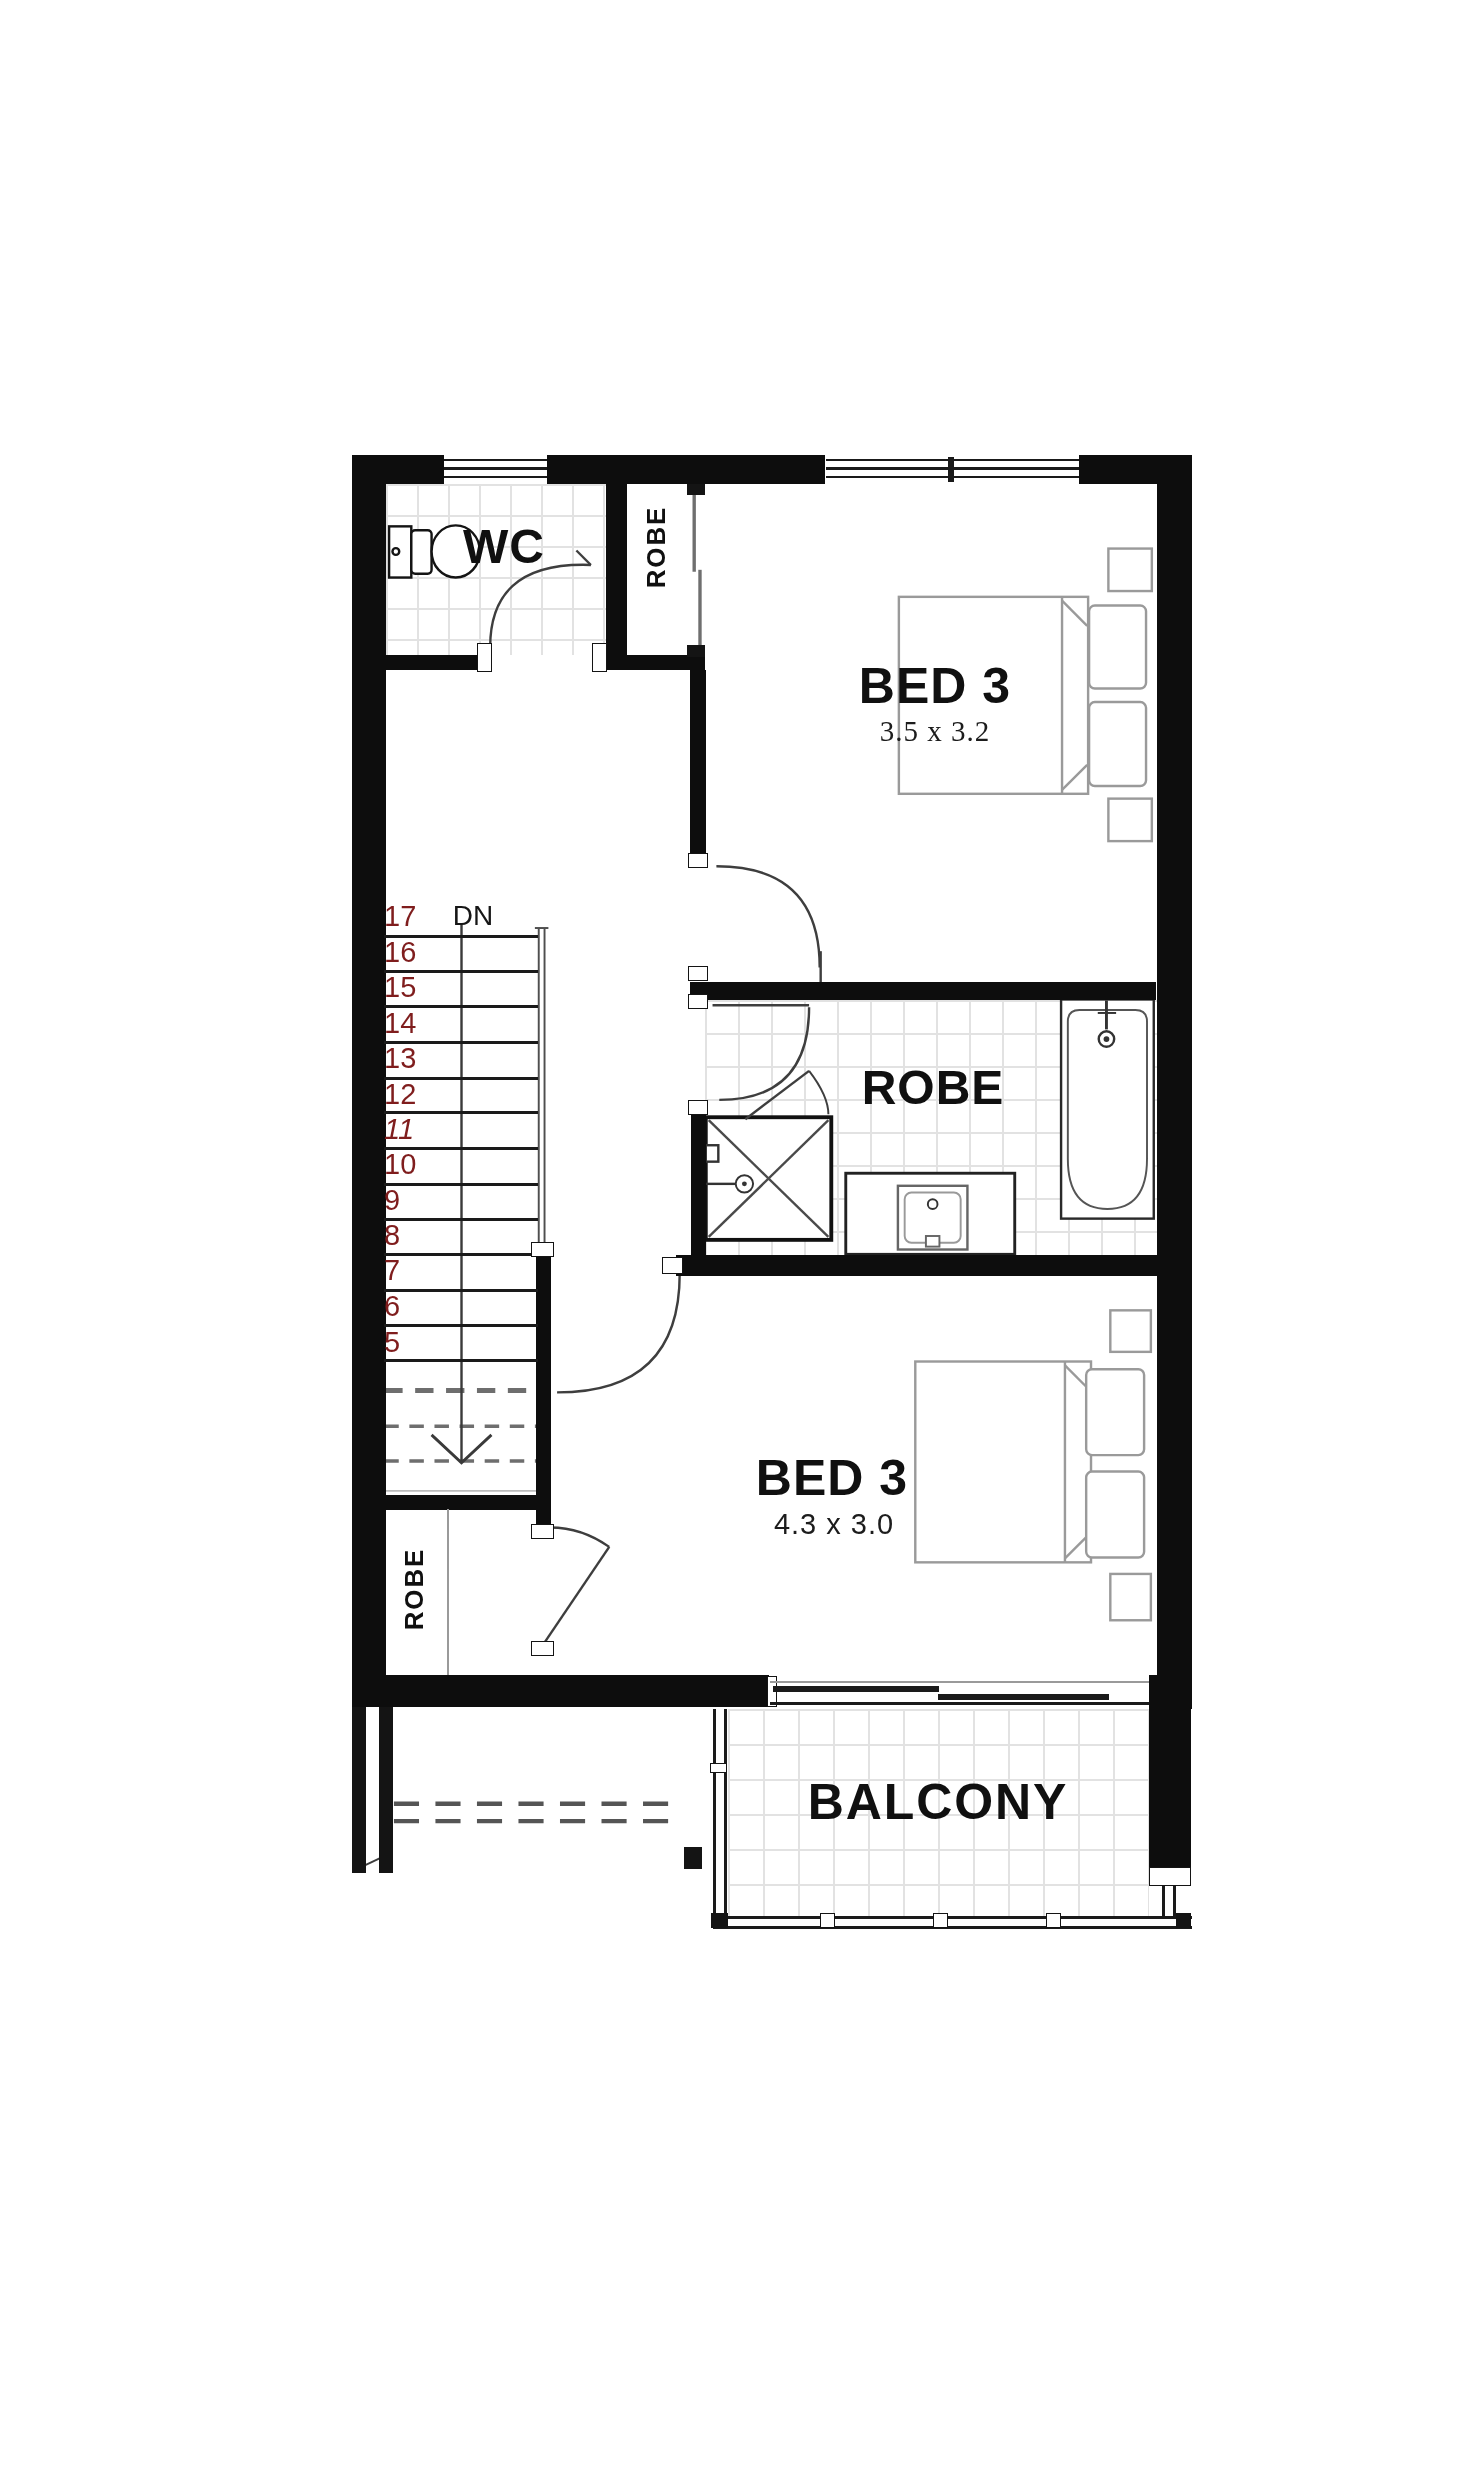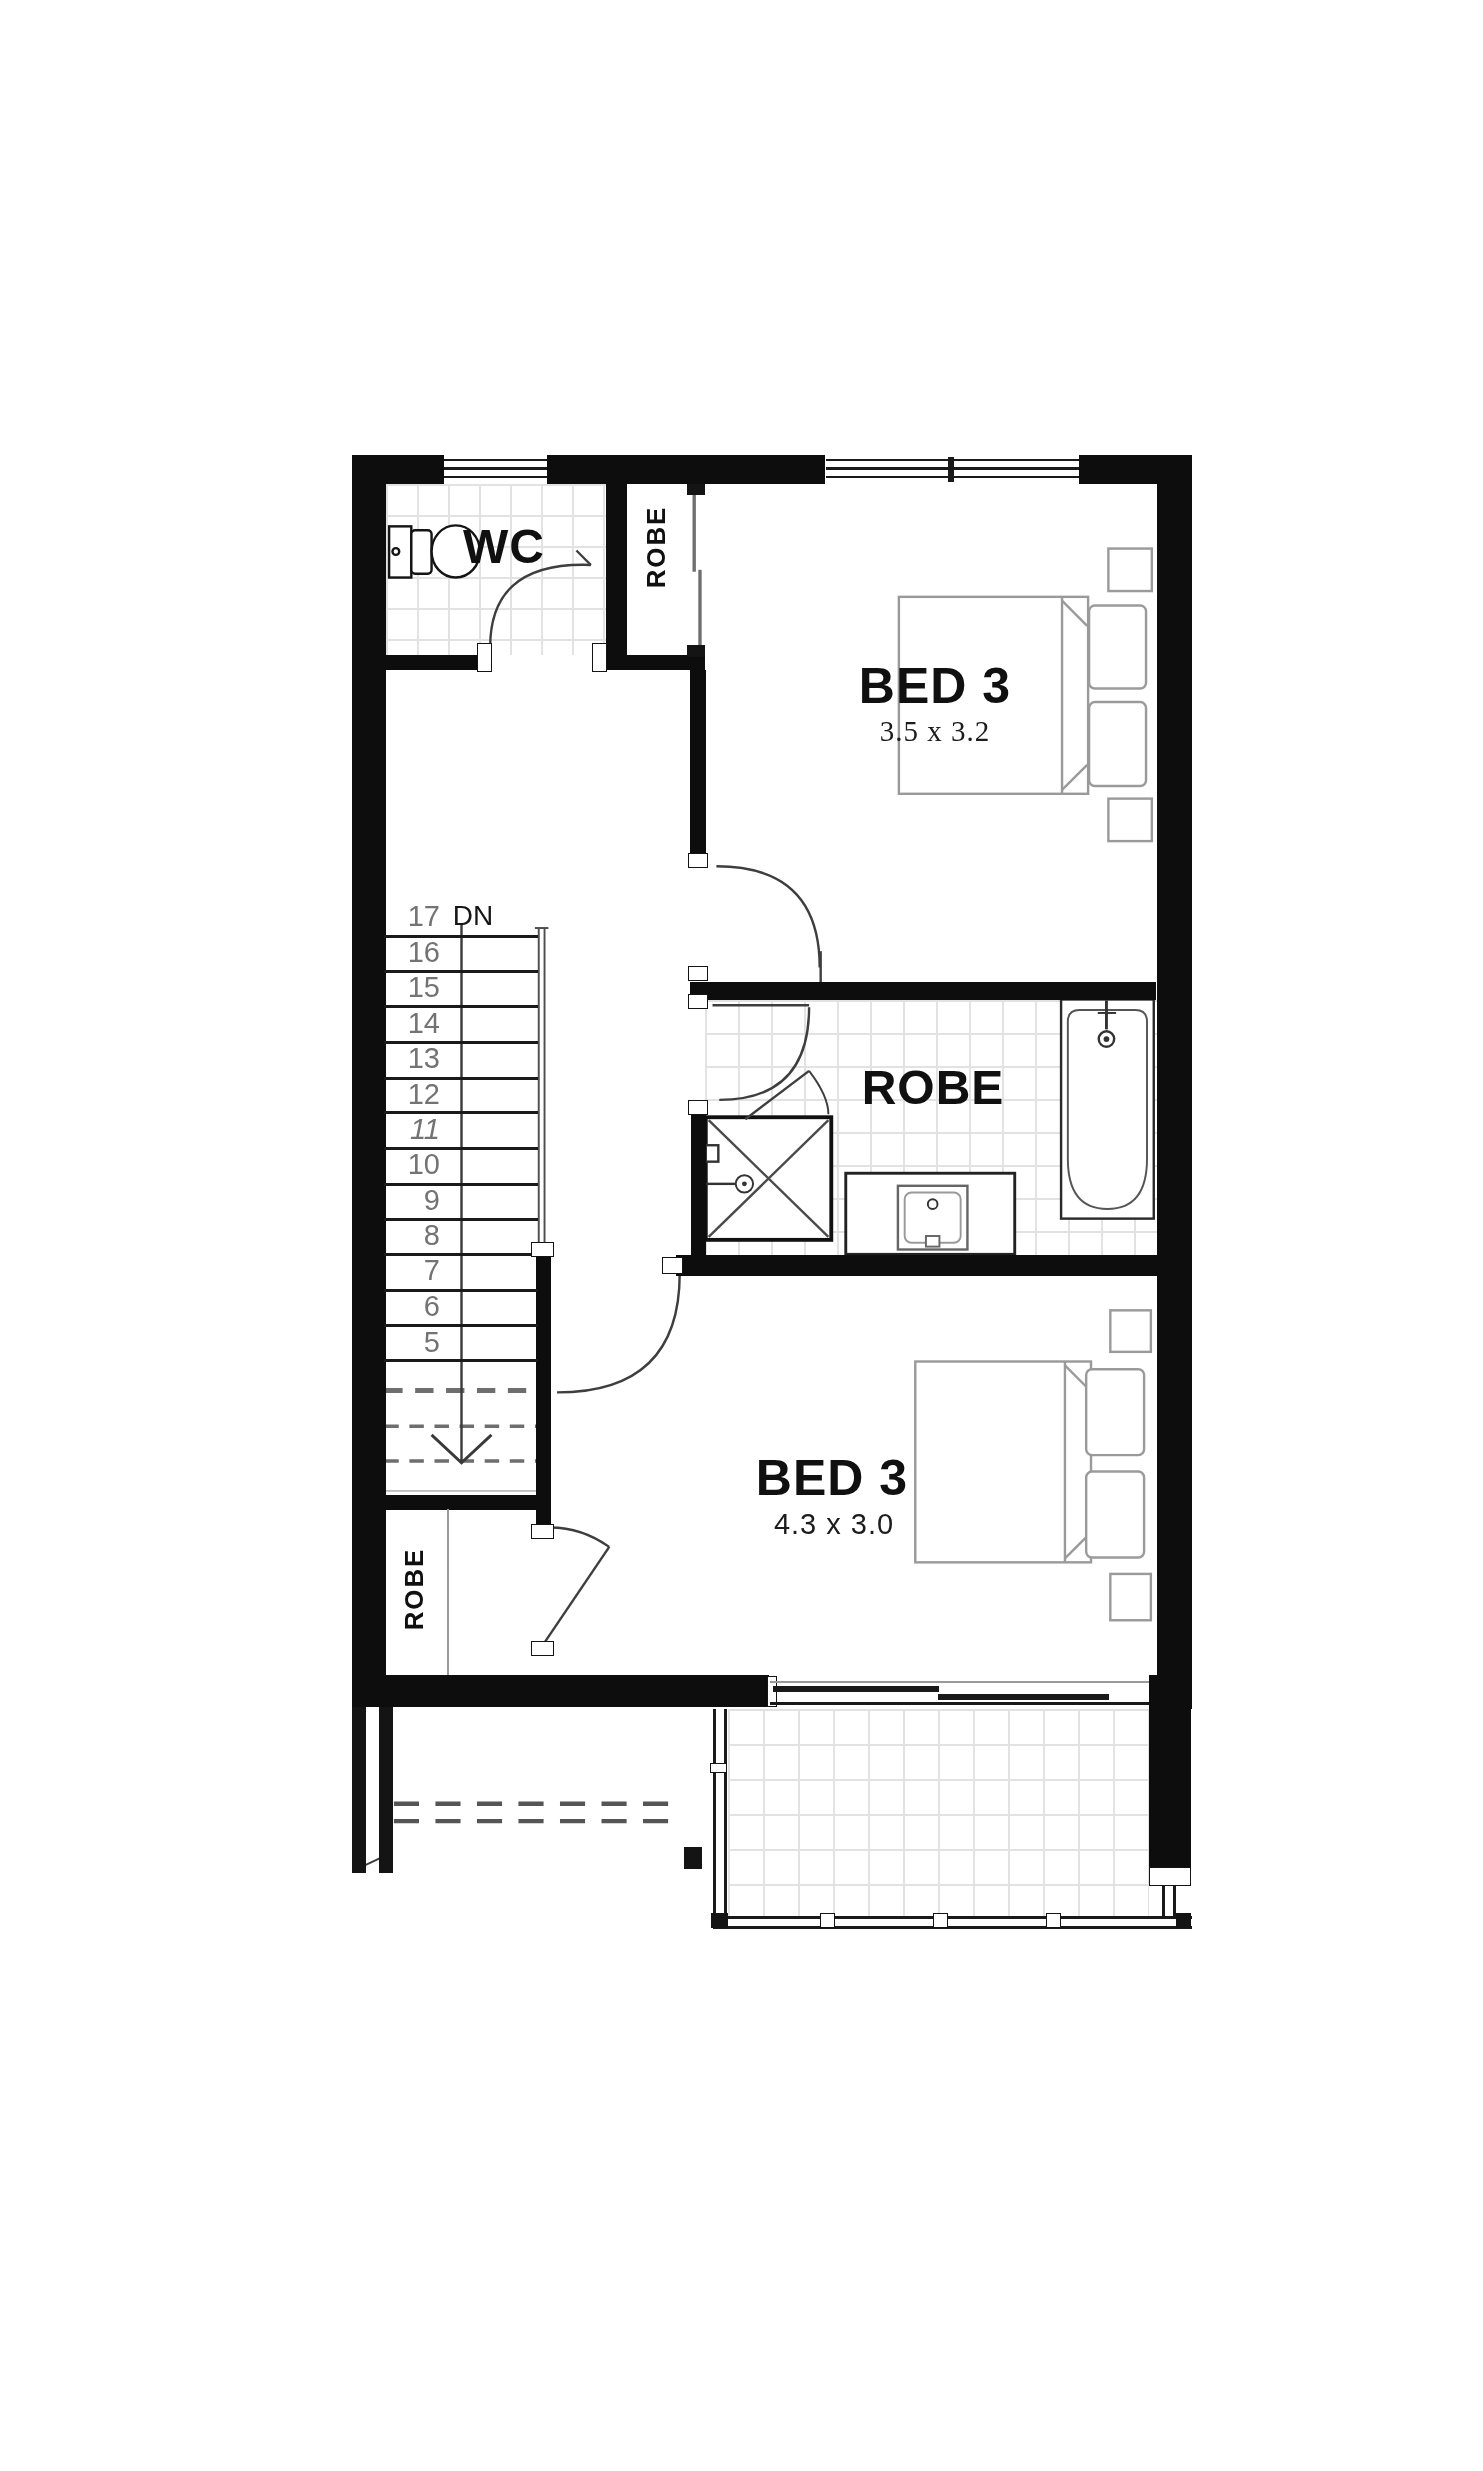--- a/index.html
+++ b/index.html
@@ -11,22 +11,22 @@
   .line{position:absolute;background:#1a1a1a;}
   .gline{position:absolute;background:#9a9a9a;}
   .tiles{position:absolute;background-color:#ffffff;
      background-image:linear-gradient(#e2e2e2 1.9px, transparent 1.9px),
                       linear-gradient(90deg,#e2e2e2 1.9px, transparent 1.9px);}
   .lbl{position:absolute;transform:translate(-50%,-50%);color:#101010;font-weight:700;
        letter-spacing:1px;white-space:nowrap;}
   .lbl.rot{transform:translate(-50%,-50%) rotate(-90deg);}
   .dims{position:absolute;transform:translate(-50%,-50%);color:#1c1c1c;font-weight:400;
         font-size:29px;letter-spacing:1px;white-space:nowrap;}
-  .stepnum{position:absolute;left:384px;width:56px;text-align:right;font-size:29px;
-           color:#737373;font-weight:400;}
+  .stepnum{position:absolute;left:384px;width:56px;text-align:left;font-size:29px;
+           color:#7f1d1d;font-weight:400;}
   svg{position:absolute;left:0;top:0;}
 </style>
 </head>
 <body>
 
 <div id="page">
 
   <div class="tiles" style="left:386px;top:484px;width:220px;height:171px;background-size:31px 31px;"></div>
   <div class="tiles" style="left:705px;top:1000px;width:452px;height:255px;background-size:33px 33px;"></div>
   <div class="tiles" style="left:728px;top:1709px;width:421px;height:207px;background-size:35px 35px;"></div>
@@ -252,15 +252,16 @@
   <div class="capb" style="left:379px;top:1707px;width:13.5px;height:166px;"></div>
 
   <div class="lbl" style="left:504px;top:546px;font-size:48px;">WC</div>
   <div class="lbl rot" style="left:656px;top:547px;font-size:26px;letter-spacing:1.9px;">ROBE</div>
   <div class="lbl" style="left:935px;top:686px;font-size:50px;">BED 3</div>
   <div class="dims" style="left:935px;top:731px;font-family:Liberation Serif, serif;">3.5 x 3.2</div>
   <div class="lbl" style="left:933px;top:1087px;font-size:48px;">ROBE</div>
   <div class="lbl" style="left:832px;top:1478px;font-size:50px;">BED 3</div>
   <div class="dims" style="left:834px;top:1524px;">4.3 x 3.0</div>
   <div class="lbl rot" style="left:414px;top:1589px;font-size:26px;letter-spacing:1.9px;">ROBE</div>
+  <div class="lbl" style="left:938px;top:1802px;font-size:50px;letter-spacing:1.9px;">BALCONY</div>
 
 </div>
 
 
 </body></html>

